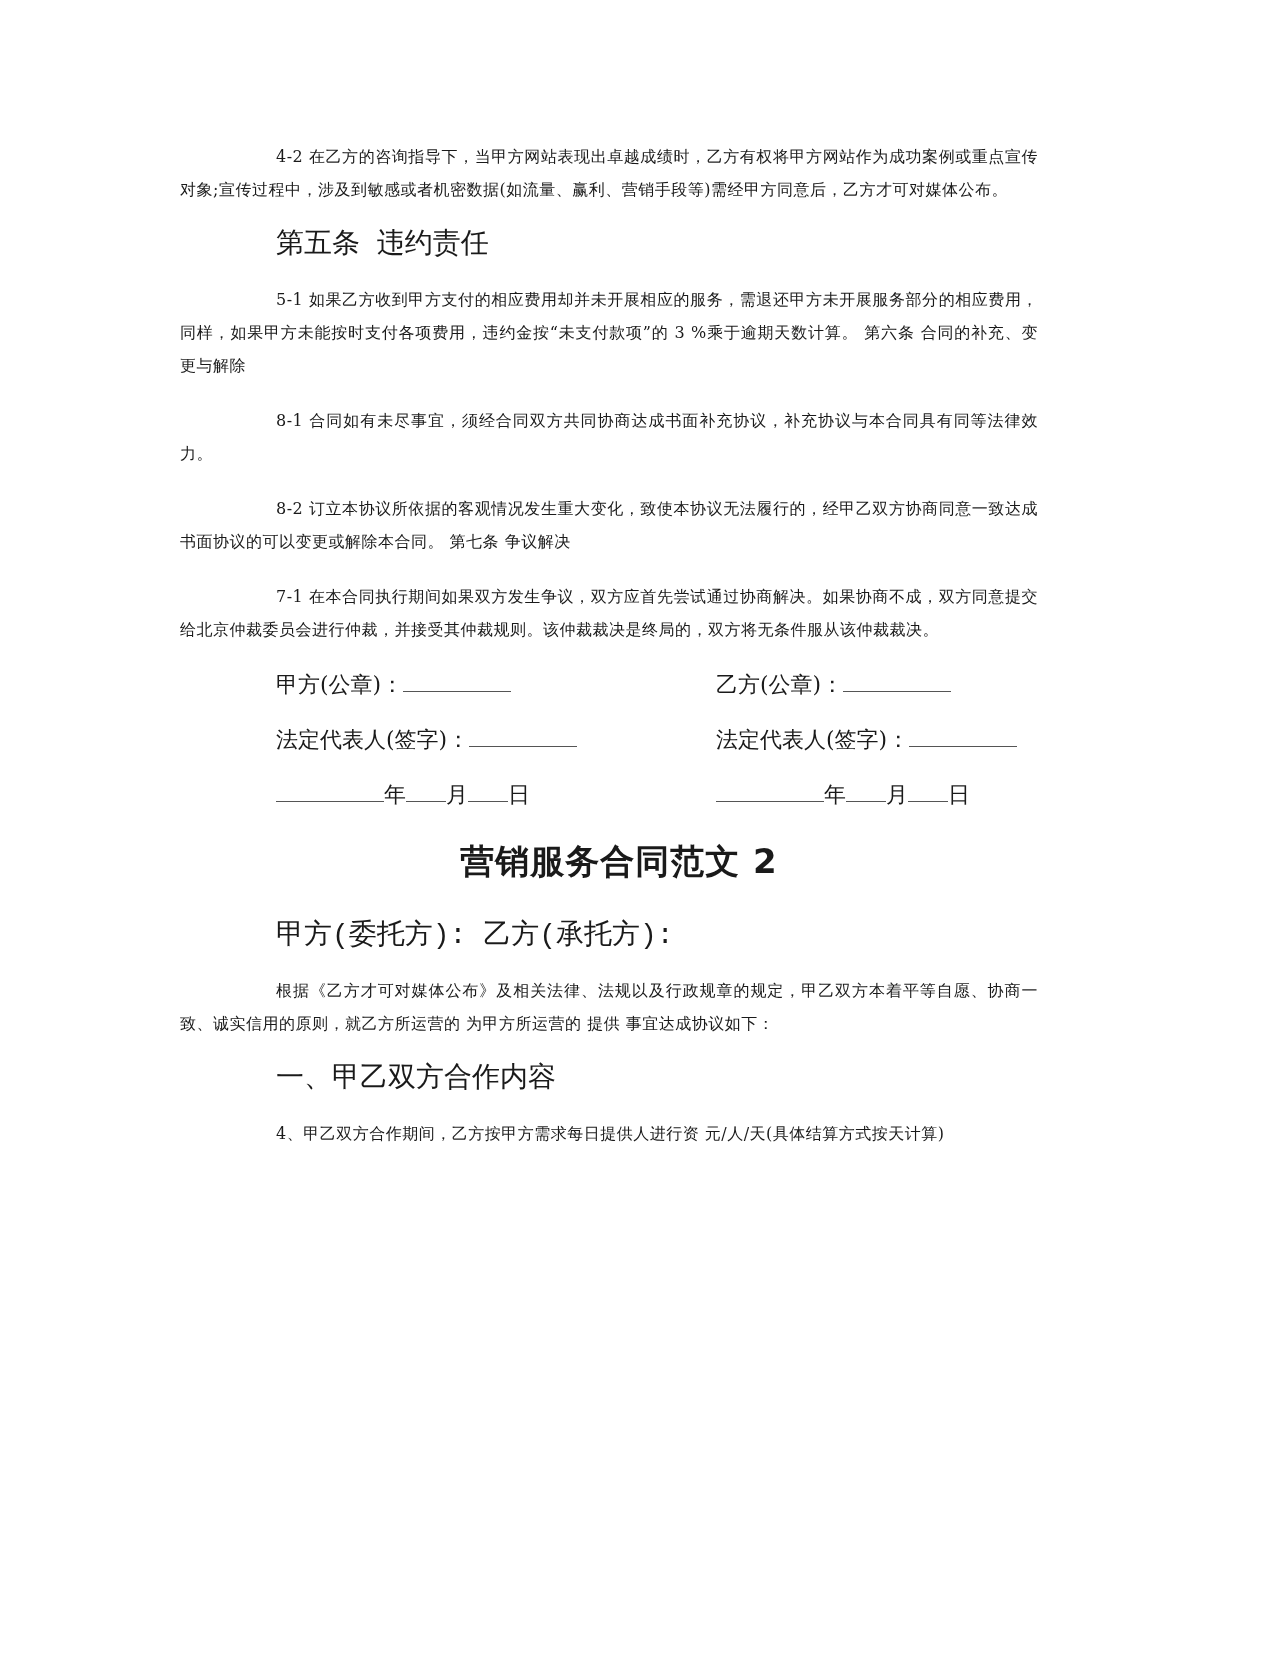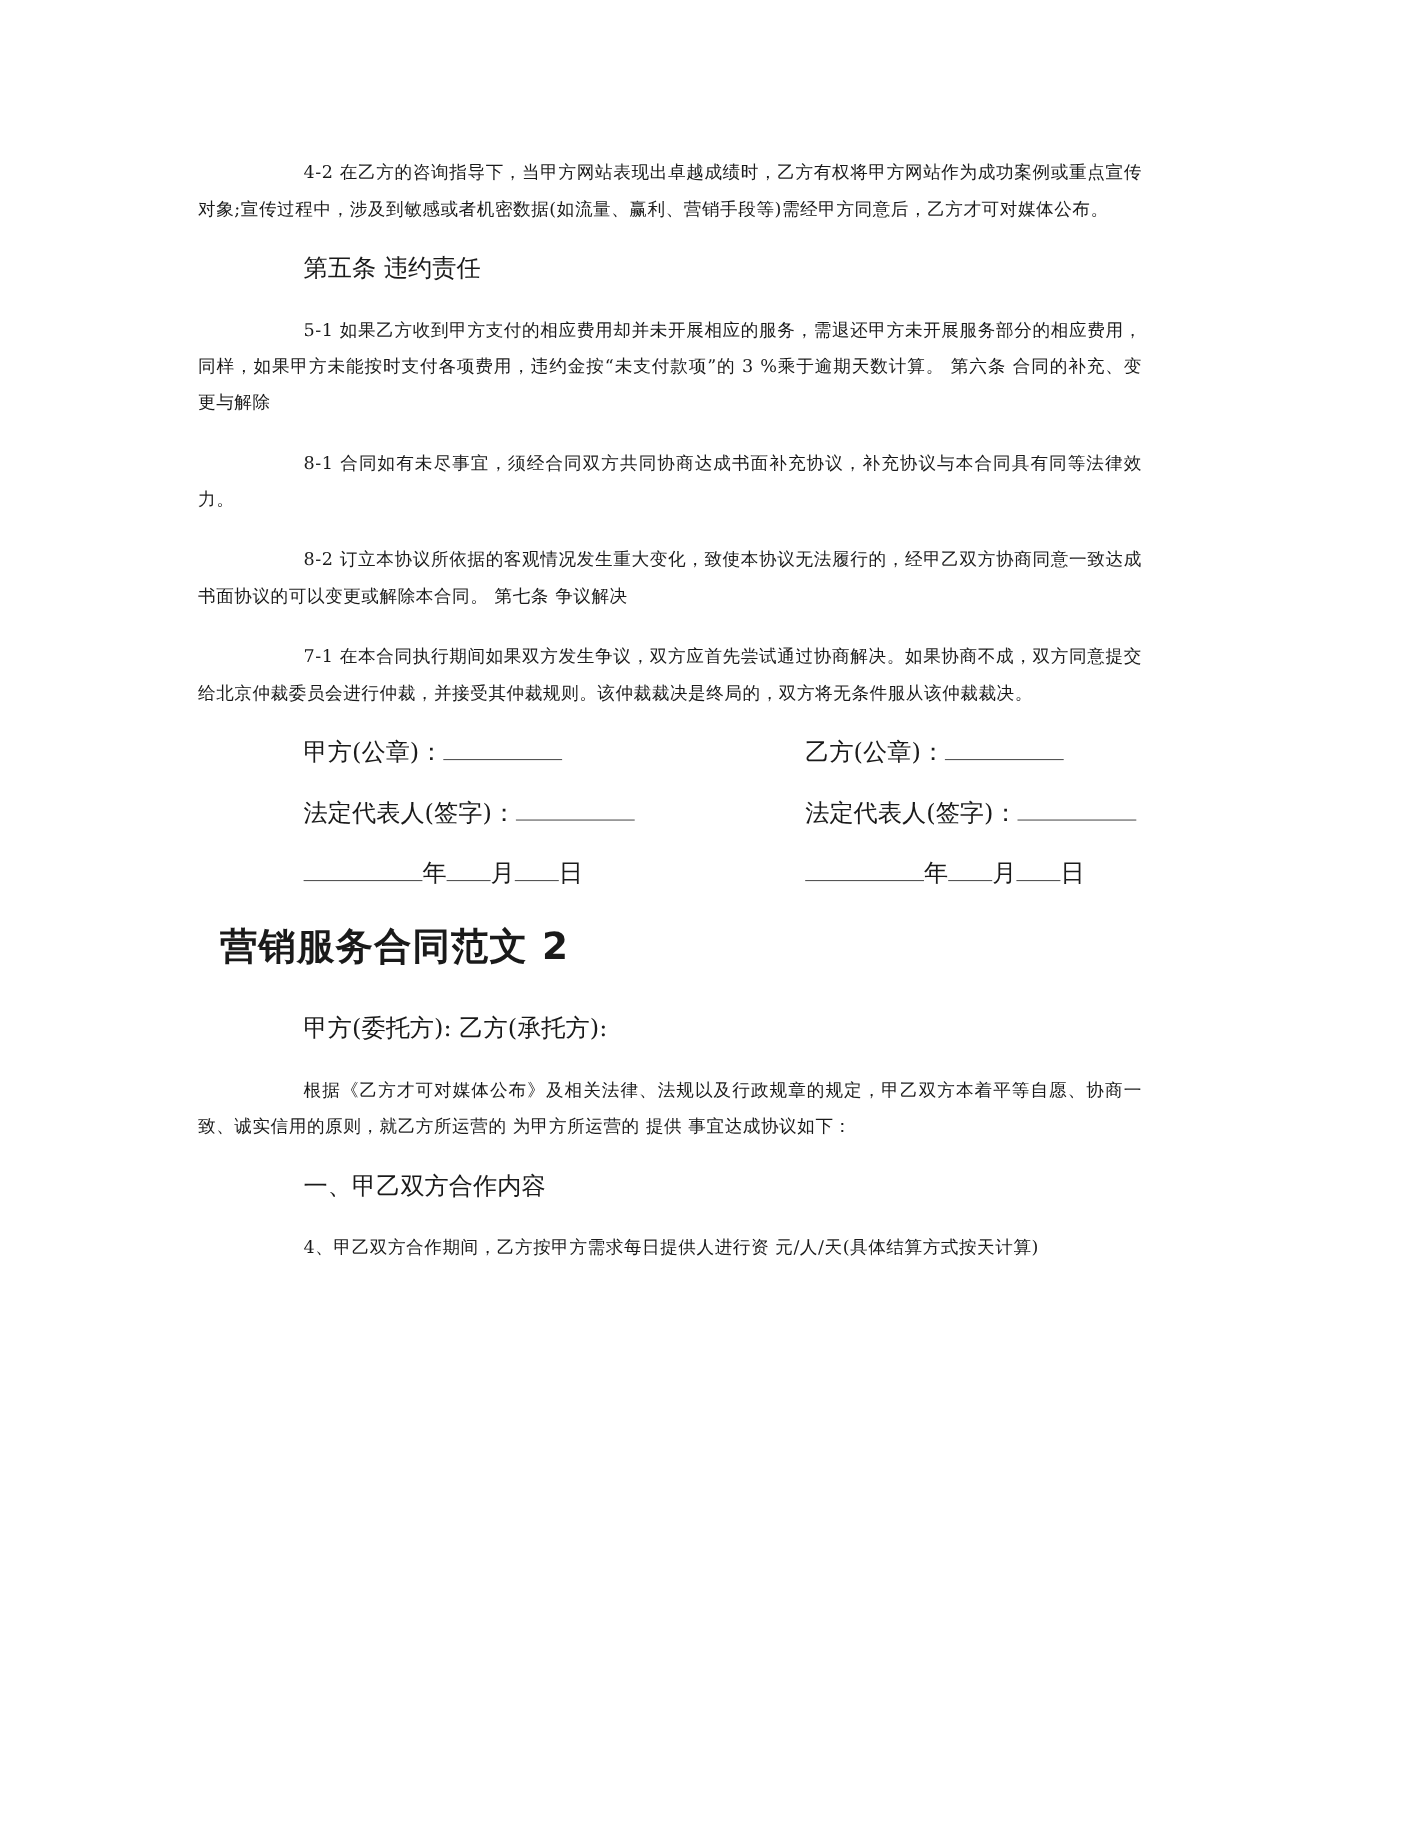--- a/index.html
+++ b/index.html
@@ -23,50 +23,50 @@
     }
     .para {
       font-size: 16px;
       line-height: 33px;
       text-indent: 96px;
       text-align: justify;
       margin: 0 0 22px 0;
       letter-spacing: 0.5px;
     }
     .heading {
-      font-size: 22px;
+      font-size: 28px;
       line-height: 33px;
       padding-left: 96px;
       margin: 0 0 22px 0;
+      font-family: Liberation Mono, monospace;
     }
     .sig-row {
       display: flex;
       font-size: 22px;
       line-height: 33px;
       margin: 0 0 22px 0;
       padding-left: 96px;
-      gap: 16px;
     }
     .sig-col {
       width: 440px;
       white-space: nowrap;
     }
     .sig-col + .sig-col {
       width: auto;
     }
     .blank {
       display: inline-block;
       border-bottom: 1.5px solid #555;
       height: 22px;
       vertical-align: baseline;
     }
     .blank.long { width: 108px; }
     .blank.short { width: 40px; }
     .doc-title {
-      text-align: left;
+      text-align: center;
       font-family: "DejaVu Sans", "Liberation Sans", sans-serif;
       font-size: 34px;
       line-height: 44px;
       font-weight: bold;
       margin: 28px 0 36px 0;
       letter-spacing: 1px;
       padding-left: 20px;
     }
   </style>
 </head>

